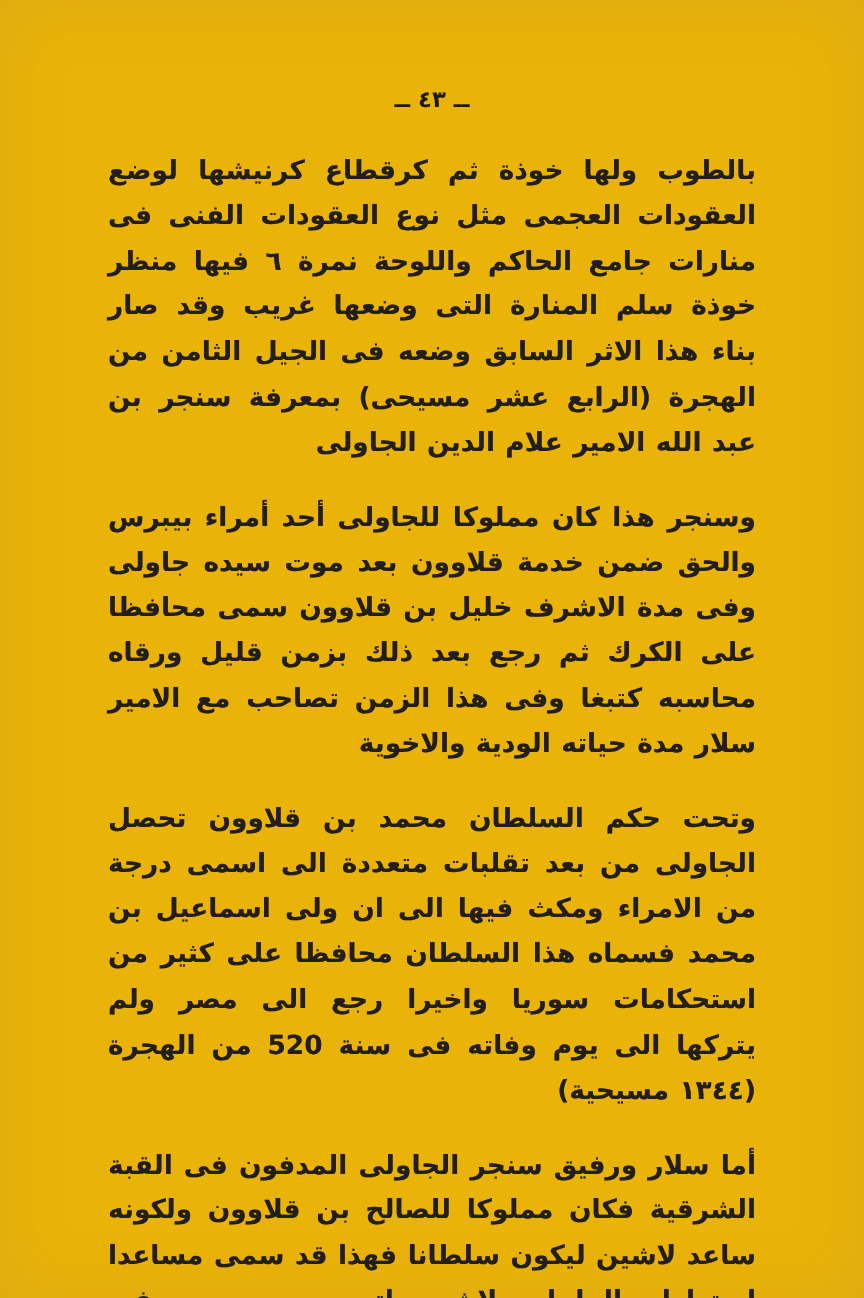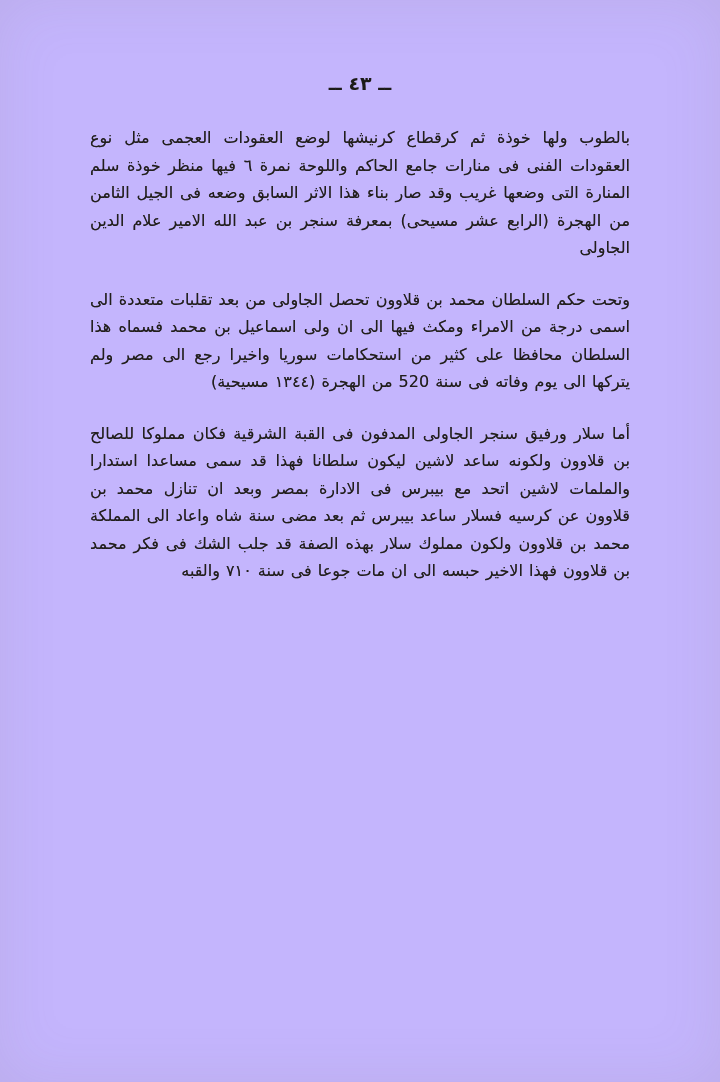--- a/index.html
+++ b/index.html
@@ -6,58 +6,59 @@
     margin: 0;
     padding: 0;
     background: #e8e8e6;
     font-family: "DejaVu Sans", sans-serif;
   }
   .scan-page {
     position: relative;
     width: 720px;
     height: 1082px;
     margin: 0 auto;
-    background: #c4b5fd;
+    background: #eab308;
     box-shadow: inset 0 0 60px rgba(120,115,105,0.12);
     overflow: hidden;
   }
   .page-number {
     direction: rtl;
     text-align: center;
     padding-top: 72px;
     font-size: 19px;
     font-weight: 700;
     color: #1c1a18;
     letter-spacing: 2px;
   }
   .text-block {
     direction: rtl;
     width: 540px;
     margin: 30px auto 0 auto;
     color: #211e1b;
   }
   .text-block p {
     margin: 0 0 24px 0;
-    font-size: 16px;
-    font-weight: 400;
+    font-size: 22px;
+    font-weight: 700;
     line-height: 1.72;
     text-align: justify;
     text-justify: inter-word;
     
     text-shadow: 0 0 0.4px rgba(30,25,20,0.55);
     word-spacing: 1px;
   }
   .text-block p:last-child {
     margin-bottom: 0;
   }
 </style>
 </head>
 <body>
 
 <div class="scan-page">
   <div class="page-number">ــ ٤٣ ــ</div>
 
   <div class="text-block">
     <p>بالطوب ولها خوذة ثم كرقطاع كرنيشها لوضع العقودات العجمى مثل نوع العقودات الفنى فى منارات جامع الحاكم واللوحة نمرة ٦ فيها منظر خوذة سلم المنارة التى وضعها غريب وقد صار بناء هذا الاثر السابق وضعه فى الجيل الثامن من الهجرة (الرابع عشر مسيحى) بمعرفة سنجر بن عبد الله الامير علام الدين الجاولى</p>
+    <p>وسنجر هذا كان مملوكا للجاولى أحد أمراء بيبرس والحق ضمن خدمة قلاوون بعد موت سيده جاولى وفى مدة الاشرف خليل بن قلاوون سمى محافظا على الكرك ثم رجع بعد ذلك بزمن قليل ورقاه محاسبه كتبغا وفى هذا الزمن تصاحب مع الامير سلار مدة حياته الودية والاخوية</p>
     <p>وتحت حكم السلطان محمد بن قلاوون تحصل الجاولى من بعد تقلبات متعددة الى اسمى درجة من الامراء ومكث فيها الى ان ولى اسماعيل بن محمد فسماه هذا السلطان محافظا على كثير من استحكامات سوريا واخيرا رجع الى مصر ولم يتركها الى يوم وفاته فى سنة 520 من الهجرة (١٣٤٤ مسيحية)</p>
     <p>أما سلار ورفيق سنجر الجاولى المدفون فى القبة الشرقية فكان مملوكا للصالح بن قلاوون ولكونه ساعد لاشين ليكون سلطانا فهذا قد سمى مساعدا استدارا والملمات لاشين اتحد مع بيبرس فى الادارة بمصر وبعد ان تنازل محمد بن قلاوون عن كرسيه فسلار ساعد بيبرس ثم بعد مضى سنة شاه واعاد الى المملكة محمد بن قلاوون ولكون مملوك سلار بهذه الصفة قد جلب الشك فى فكر محمد بن قلاوون فهذا الاخير حبسه الى ان مات جوعا فى سنة ٧١٠ والقبه</p>
   </div>
 </div>
 
 </body></html>

